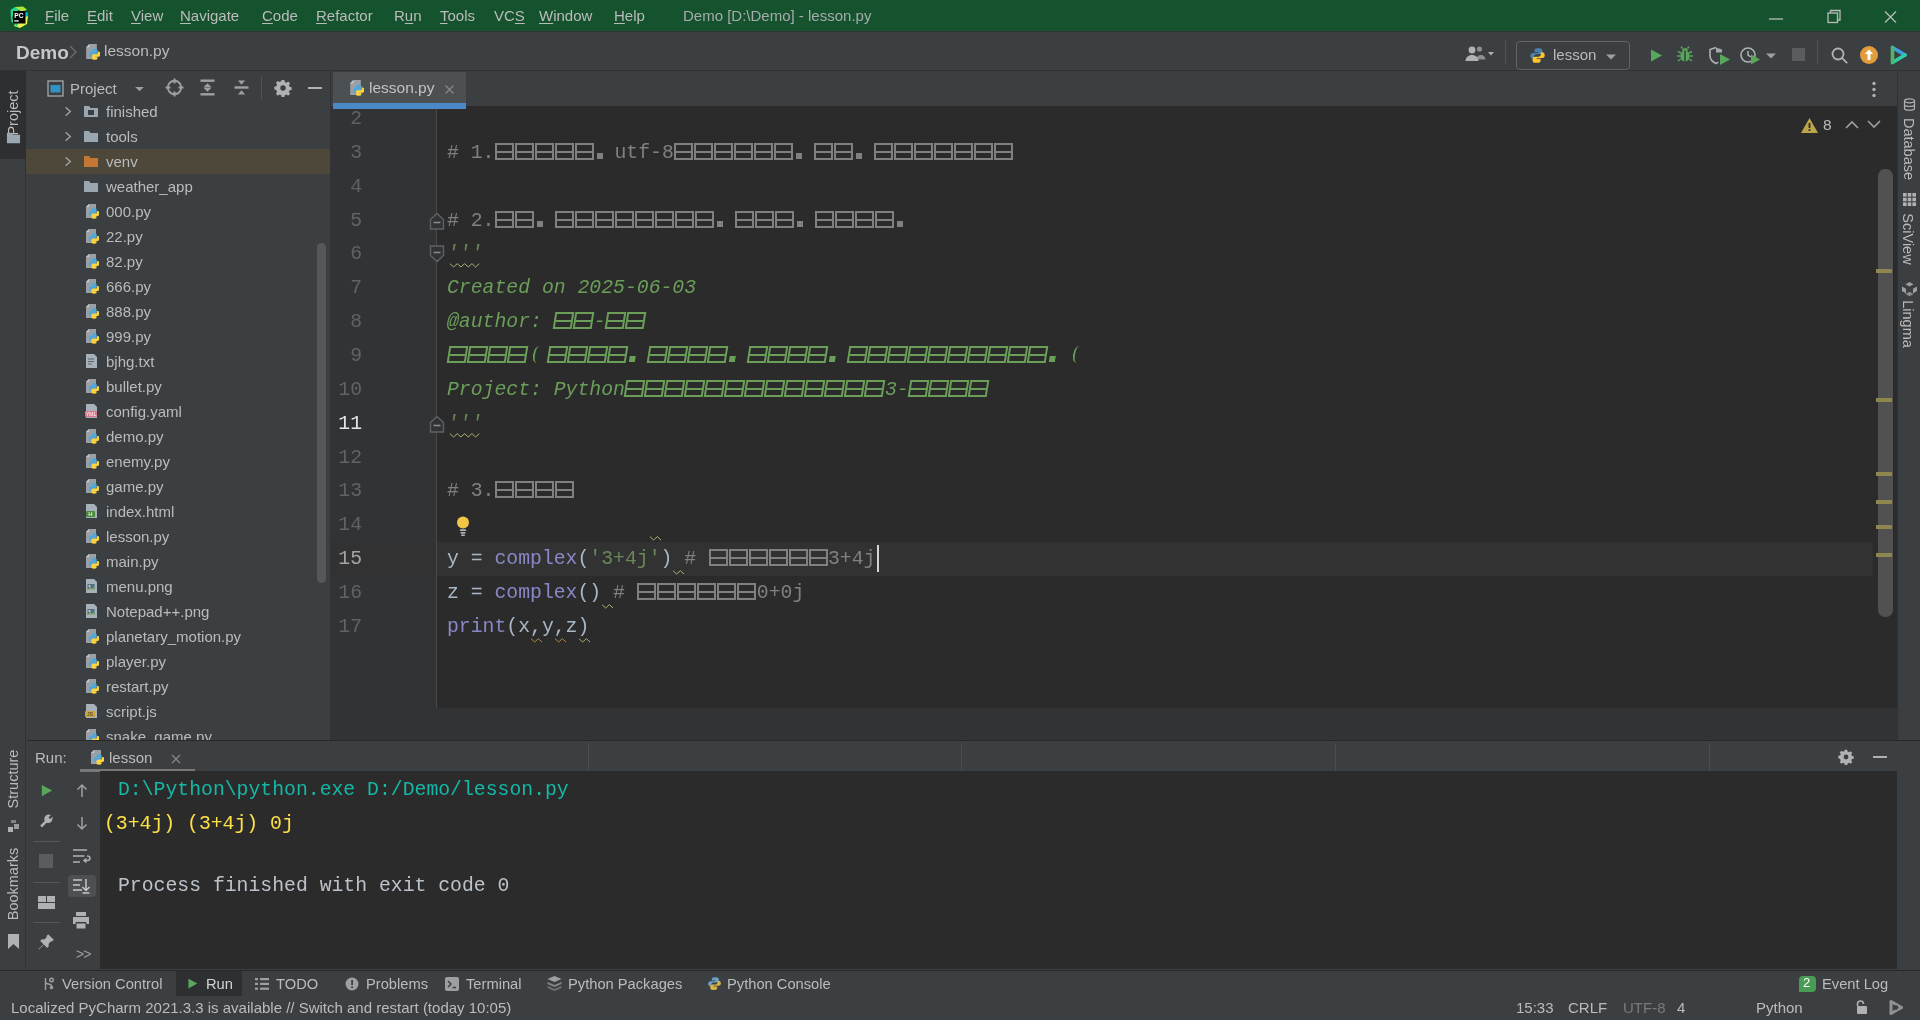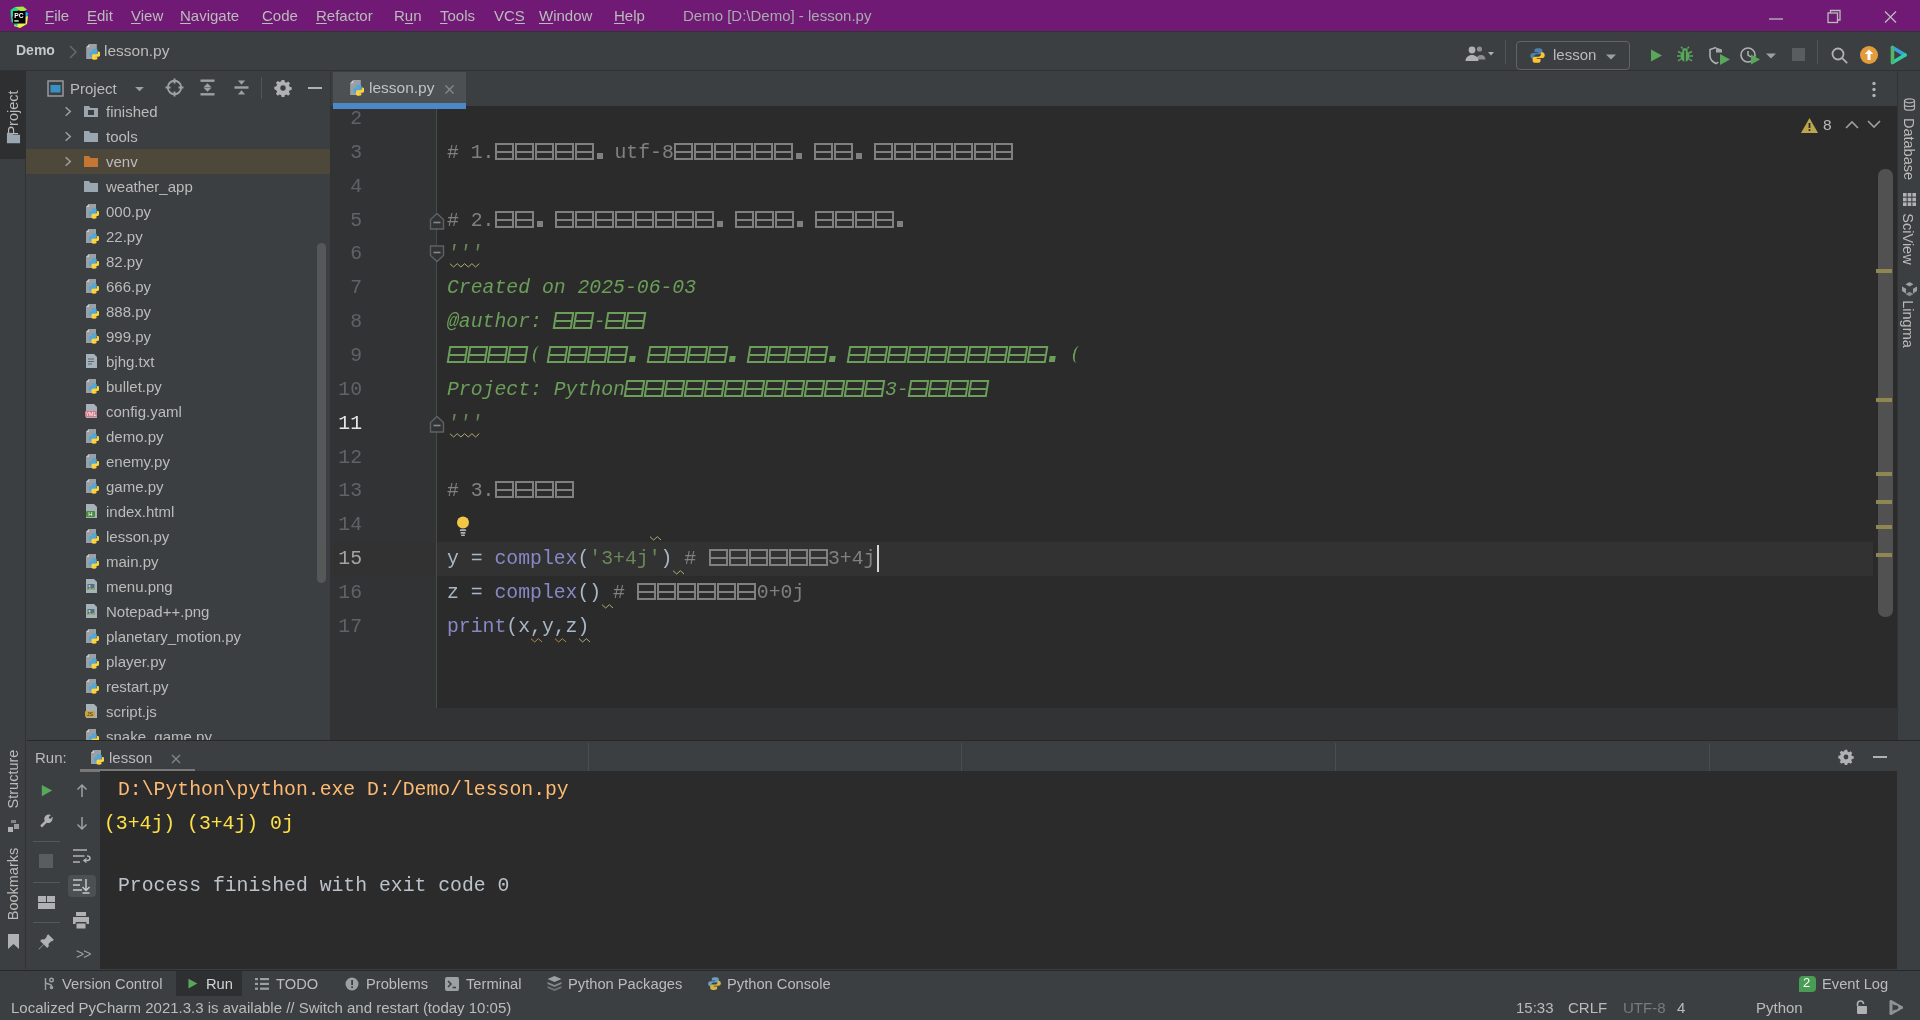--- a/index.html
+++ b/index.html
@@ -77,21 +77,21 @@
       </symbol>
 <symbol id="play" viewBox="0 0 16 16">
         <path fill="#58a75b" d="M3 2l11 6-11 6z"></path>
       </symbol>
 <symbol id="gear" viewBox="0 0 16 16">
         <path fill="#afb1b3" fill-rule="evenodd" d="M6.8.8h2.4l.35 1.8 1.55.65 1.5-1.05 1.7 1.7-1.05 1.5.65 1.55 1.8.35v2.4l-1.8.35-.65 1.55 1.05 1.5-1.7 1.7-1.5-1.05-1.55.65-.35 1.8H6.8l-.35-1.8-1.55-.65-1.5 1.05-1.7-1.7 1.05-1.5-.65-1.55L.3 9.2V6.8l1.8-.35.65-1.55L1.7 3.4l1.7-1.7 1.5 1.05 1.55-.65zM8 5.6A2.4 2.4 0 108 10.4 2.4 2.4 0 008 5.6z"></path>
       </symbol>
 </defs>
   </svg>
 
-<div class="ab" style="left:0;top:0;width:1920px;height:32px;background:#701a75;border-bottom:1px solid #323232">
+<div class="ab" style="left:0;top:0;width:1920px;height:32px;background:#14532d;border-bottom:1px solid #323232">
 <svg class="ic" style="left:9px;top:6px" width="22" height="23" viewBox="0 0 22 23">
       <path fill="#21d789" d="M1.5 4L6 1l5 1.5L4 9.5 2 15z"></path>
       <path fill="#a7e541" d="M6 1l8-.5 4 3-5 3z"></path>
       <path fill="#07c3f2" d="M14 5l5 2-1 5-5 1z"></path>
       <path fill="#edf24b" d="M19 10l-1 8-7 4-6-2 3-6z"></path>
       <path fill="#21d789" d="M2 15l3-5 4 8-1 3z"></path>
       <rect x="4" y="5" width="12.5" height="12.5" fill="#000"></rect>
       <text x="5.2" y="12.3" font-size="6.7" fill="#fff" font-family="Liberation Sans" font-weight="bold">PC</text>
       <rect x="5.3" y="14.3" width="4.4" height="1.3" fill="#fff"></rect>
     </svg>
@@ -112,21 +112,21 @@
 <svg class="ic" style="left:1762px;top:6px" width="150" height="22" viewBox="0 0 150 22">
       <g stroke="#bbb" stroke-width="1.3" fill="none">
         <path d="M7 13h14"></path>
         <rect x="66" y="7" width="9.5" height="9.5"></rect>
         <path d="M68.5 7v-2.5h9.5v9.5h-2.5"></path>
         <path d="M123 5.5l11 11M134 5.5l-11 11"></path>
       </g>
     </svg>
 </div>
 <div class="ab" style="left:0;top:32px;width:1920px;height:39px;background:#3c3f41;border-bottom:1px solid #323232">
-<span class="ab" style="left:16px;top:10px;font-size:14px;font-weight:bold;color:#c5c8ca">Demo</span>
+<span class="ab" style="left:16px;top:10px;font-size:19px;font-weight:bold;color:#c5c8ca">Demo</span>
 <svg class="ic" style="left:68px;top:13px" width="10" height="14" viewBox="0 0 10 14">
       <path fill="none" stroke="#6a6d70" stroke-width="1.4" d="M2 1l6 6-6 6"></path>
     </svg>
 <svg class="ic" style="left:83px;top:11px" width="17" height="17">
       <use href="#py"></use>
     </svg>
 <span class="ab" style="left:104px;top:10px;font-size:15.5px">lesson.py</span>
 <svg class="ic" style="left:1462px;top:12px" width="34" height="20" viewBox="0 0 34 20">
       <g fill="#afb1b3">
         <circle cx="10" cy="6" r="3.4"></circle>
@@ -625,21 +625,21 @@
 <svg class="ic" style="left:45px;top:171px" width="18" height="17" viewBox="0 0 18 17">
       <g fill="#afb1b3">
         <rect x="4" y="0" width="10" height="4"></rect>
         <path d="M1 5h16v7h-3v-2H4v2H1z"></path>
         <rect x="4" y="11" width="10" height="6" fill="#afb1b3" stroke="#3c3f41" stroke-width="1"></rect>
       </g>
     </svg>
 <span class="ab" style="left:49px;top:205px;font-size:14px;color:#9da0a3;letter-spacing:-1px">&gt;&gt;</span>
 </div>
 <div class="ab" style="left:100px;top:771px;width:1797px;height:198px;background:#2b2b2b">
-<div class="mono ab" style="left:18px;top:2px;line-height:34px;color:#fdba74">D:\Python\python.exe D:/Demo/lesson.py</div>
+<div class="mono ab" style="left:18px;top:2px;line-height:34px;color:#14b8a6">D:\Python\python.exe D:/Demo/lesson.py</div>
 <div class="mono ab" style="left:4px;top:36px;line-height:34px;color:#fde047">(3+4j) (3+4j) 0j</div>
 <div class="mono ab" style="left:18px;top:104px;color:#bbc2ca">Process finished with exit code 0</div>
 </div>
 <div class="ab" style="left:0;top:970px;width:1920px;height:26px;background:#3c3f41;border-top:1px solid #282828">
 <svg class="ic" style="left:42px;top:6px" width="13" height="14" viewBox="0 0 13 14">
       <g stroke="#9da0a3" stroke-width="1.4" fill="none">
         <path d="M3.5 1v12M3.5 5c0 3 6 1 6 4"></path>
         <circle cx="9.5" cy="3" r="1.8"></circle>
         <circle cx="9.5" cy="10.5" r="1.8" stroke="none" fill="#9da0a3"></circle>
       </g>

